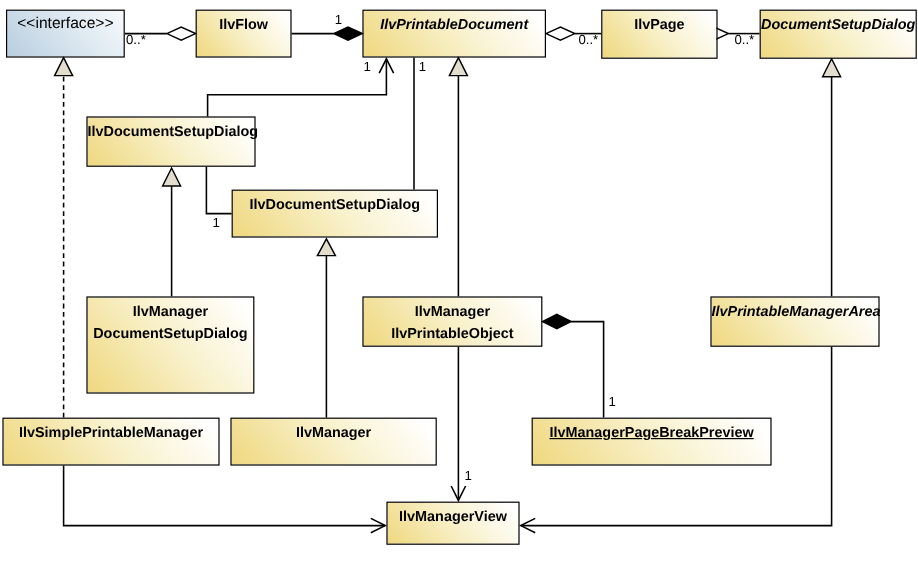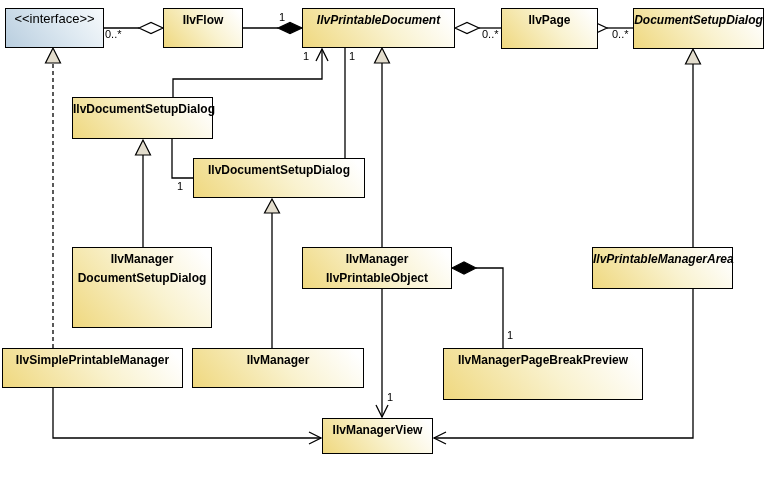--- a/index.html
+++ b/index.html
@@ -165,21 +165,21 @@
   </div>
 
   <div class="uml-class" style="left:2px;top:348px;width:181px;height:40px;">
     <span class="line">IlvSimplePrintableManager</span>
   </div>
 
   <div class="uml-class" style="left:192px;top:348px;width:172px;height:40px;">
     <span class="line">IlvManager</span>
   </div>
 
-  <div class="uml-class" style="left:443px;top:348px;width:200px;height:52px;">
+  <div class="uml-class" style="left:443px;top:348px;width:200px;height:40px;text-decoration:underline;">
     <span class="line">IlvManagerPageBreakPreview</span>
   </div>
 
   <div class="uml-class" style="left:322px;top:418px;width:111px;height:36px;">
     <span class="line">IlvManagerView</span>
   </div>
 
   <span class="mult" style="left:105px;top:28px;">0..*</span>
   <span class="mult" style="left:279px;top:11px;">1</span>
   <span class="mult" style="left:482px;top:28px;">0..*</span>

